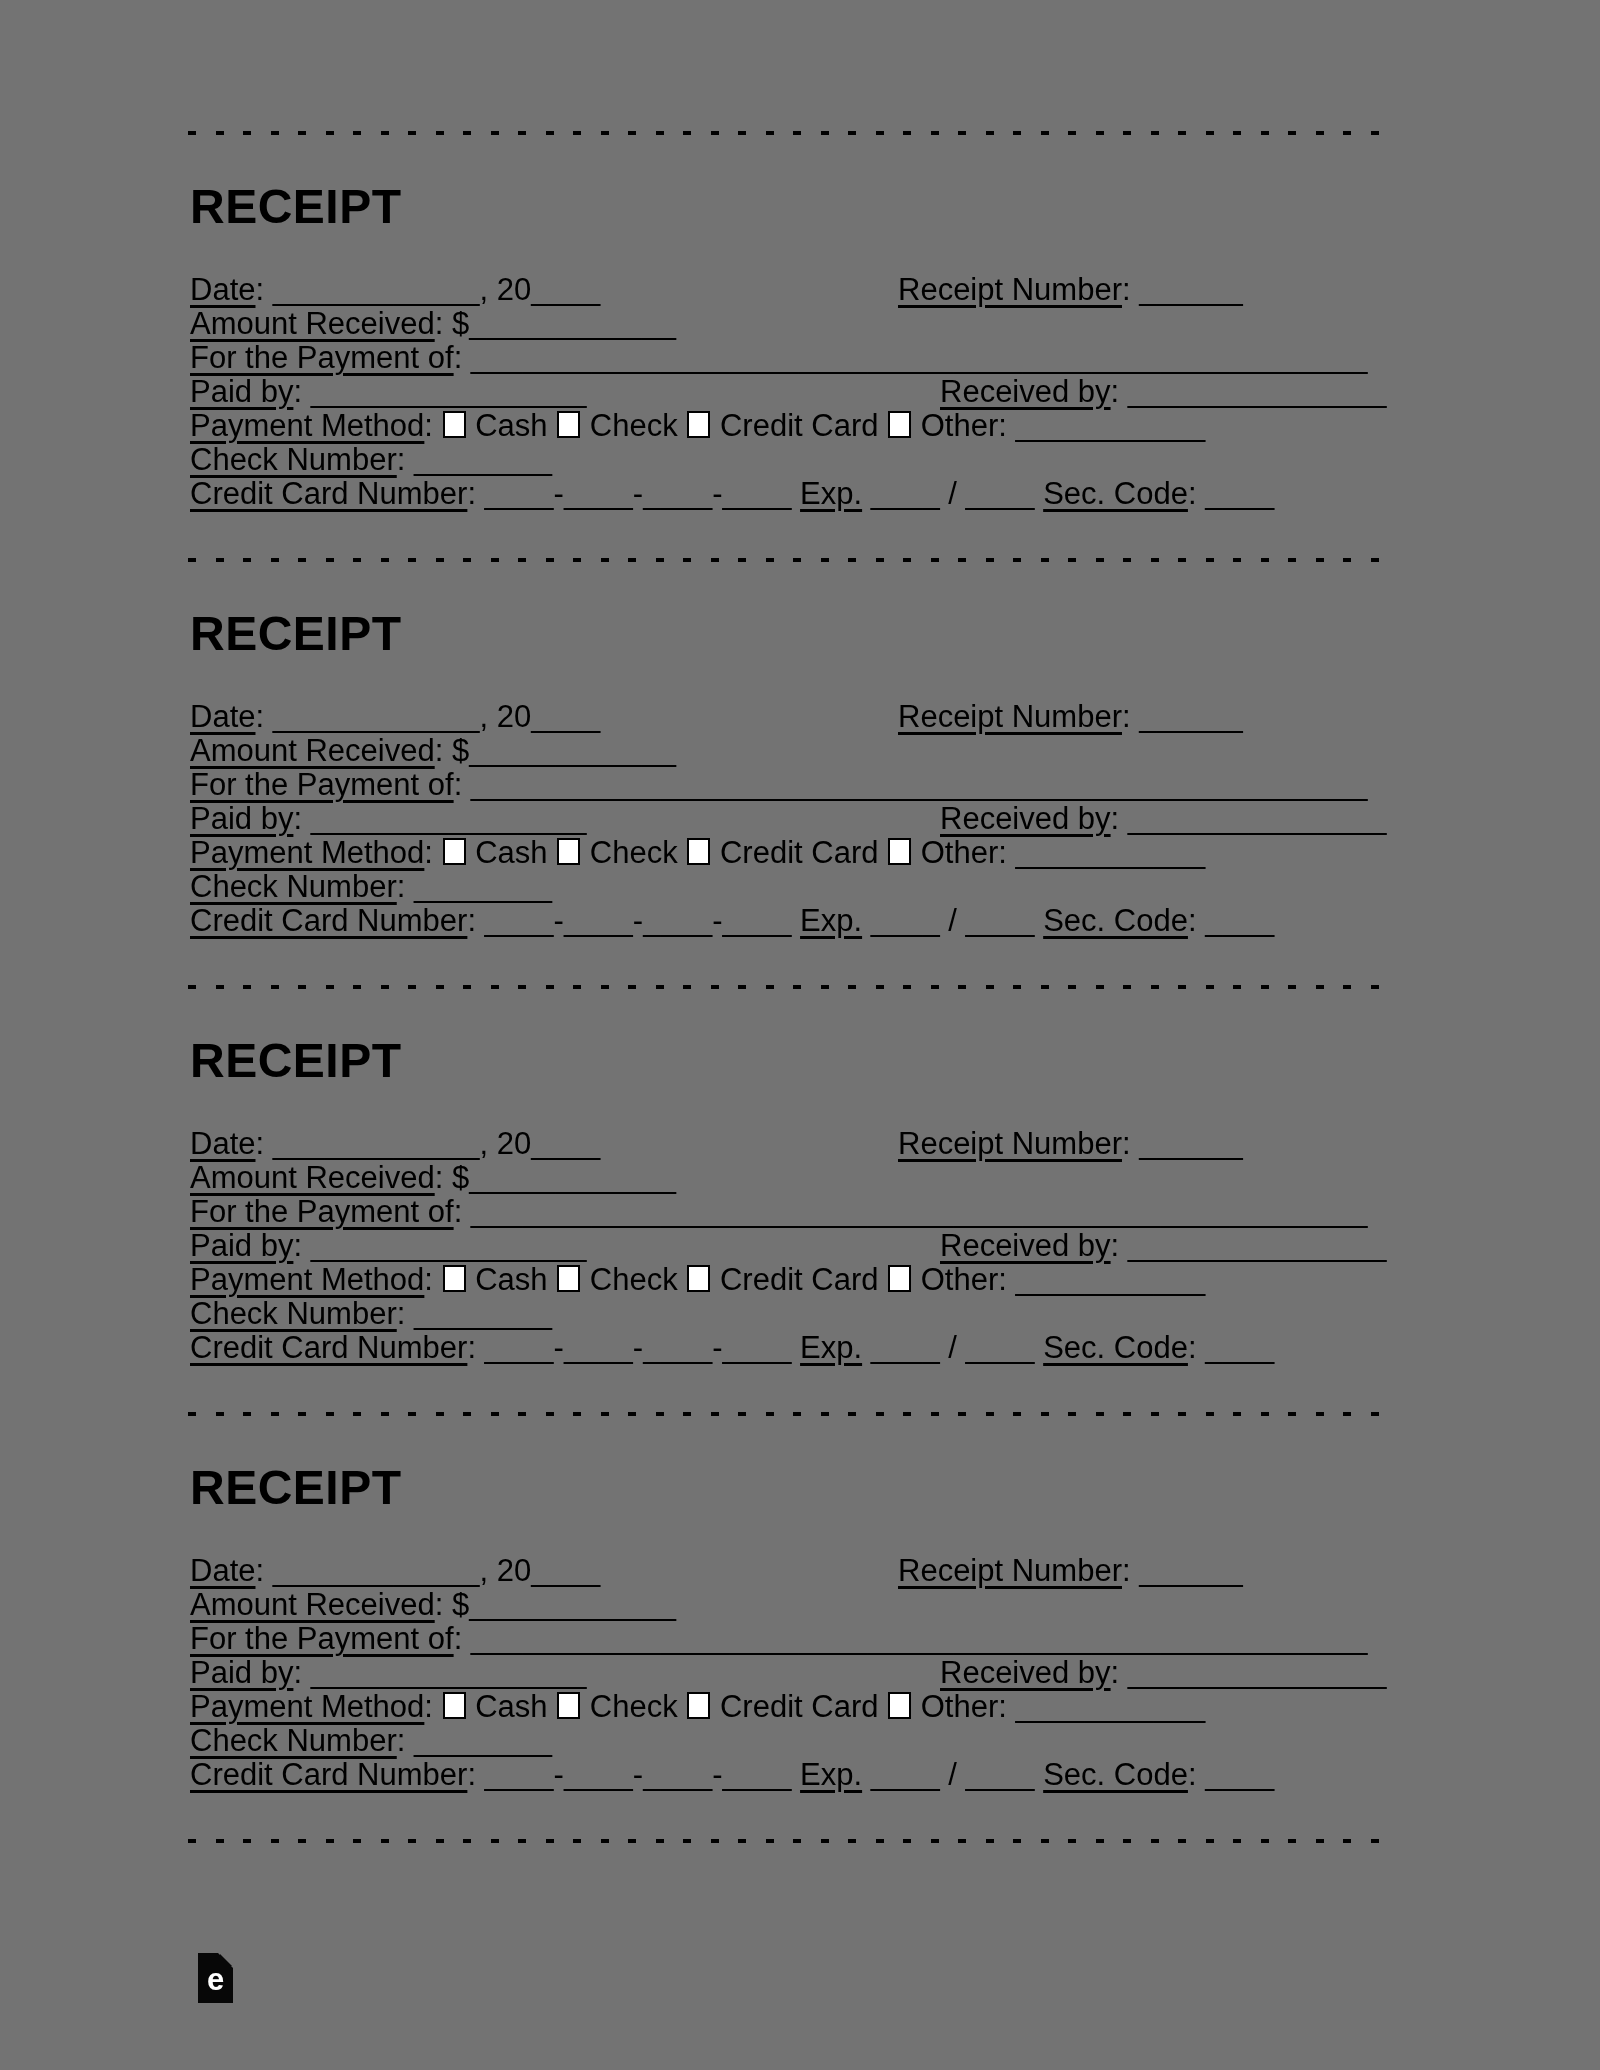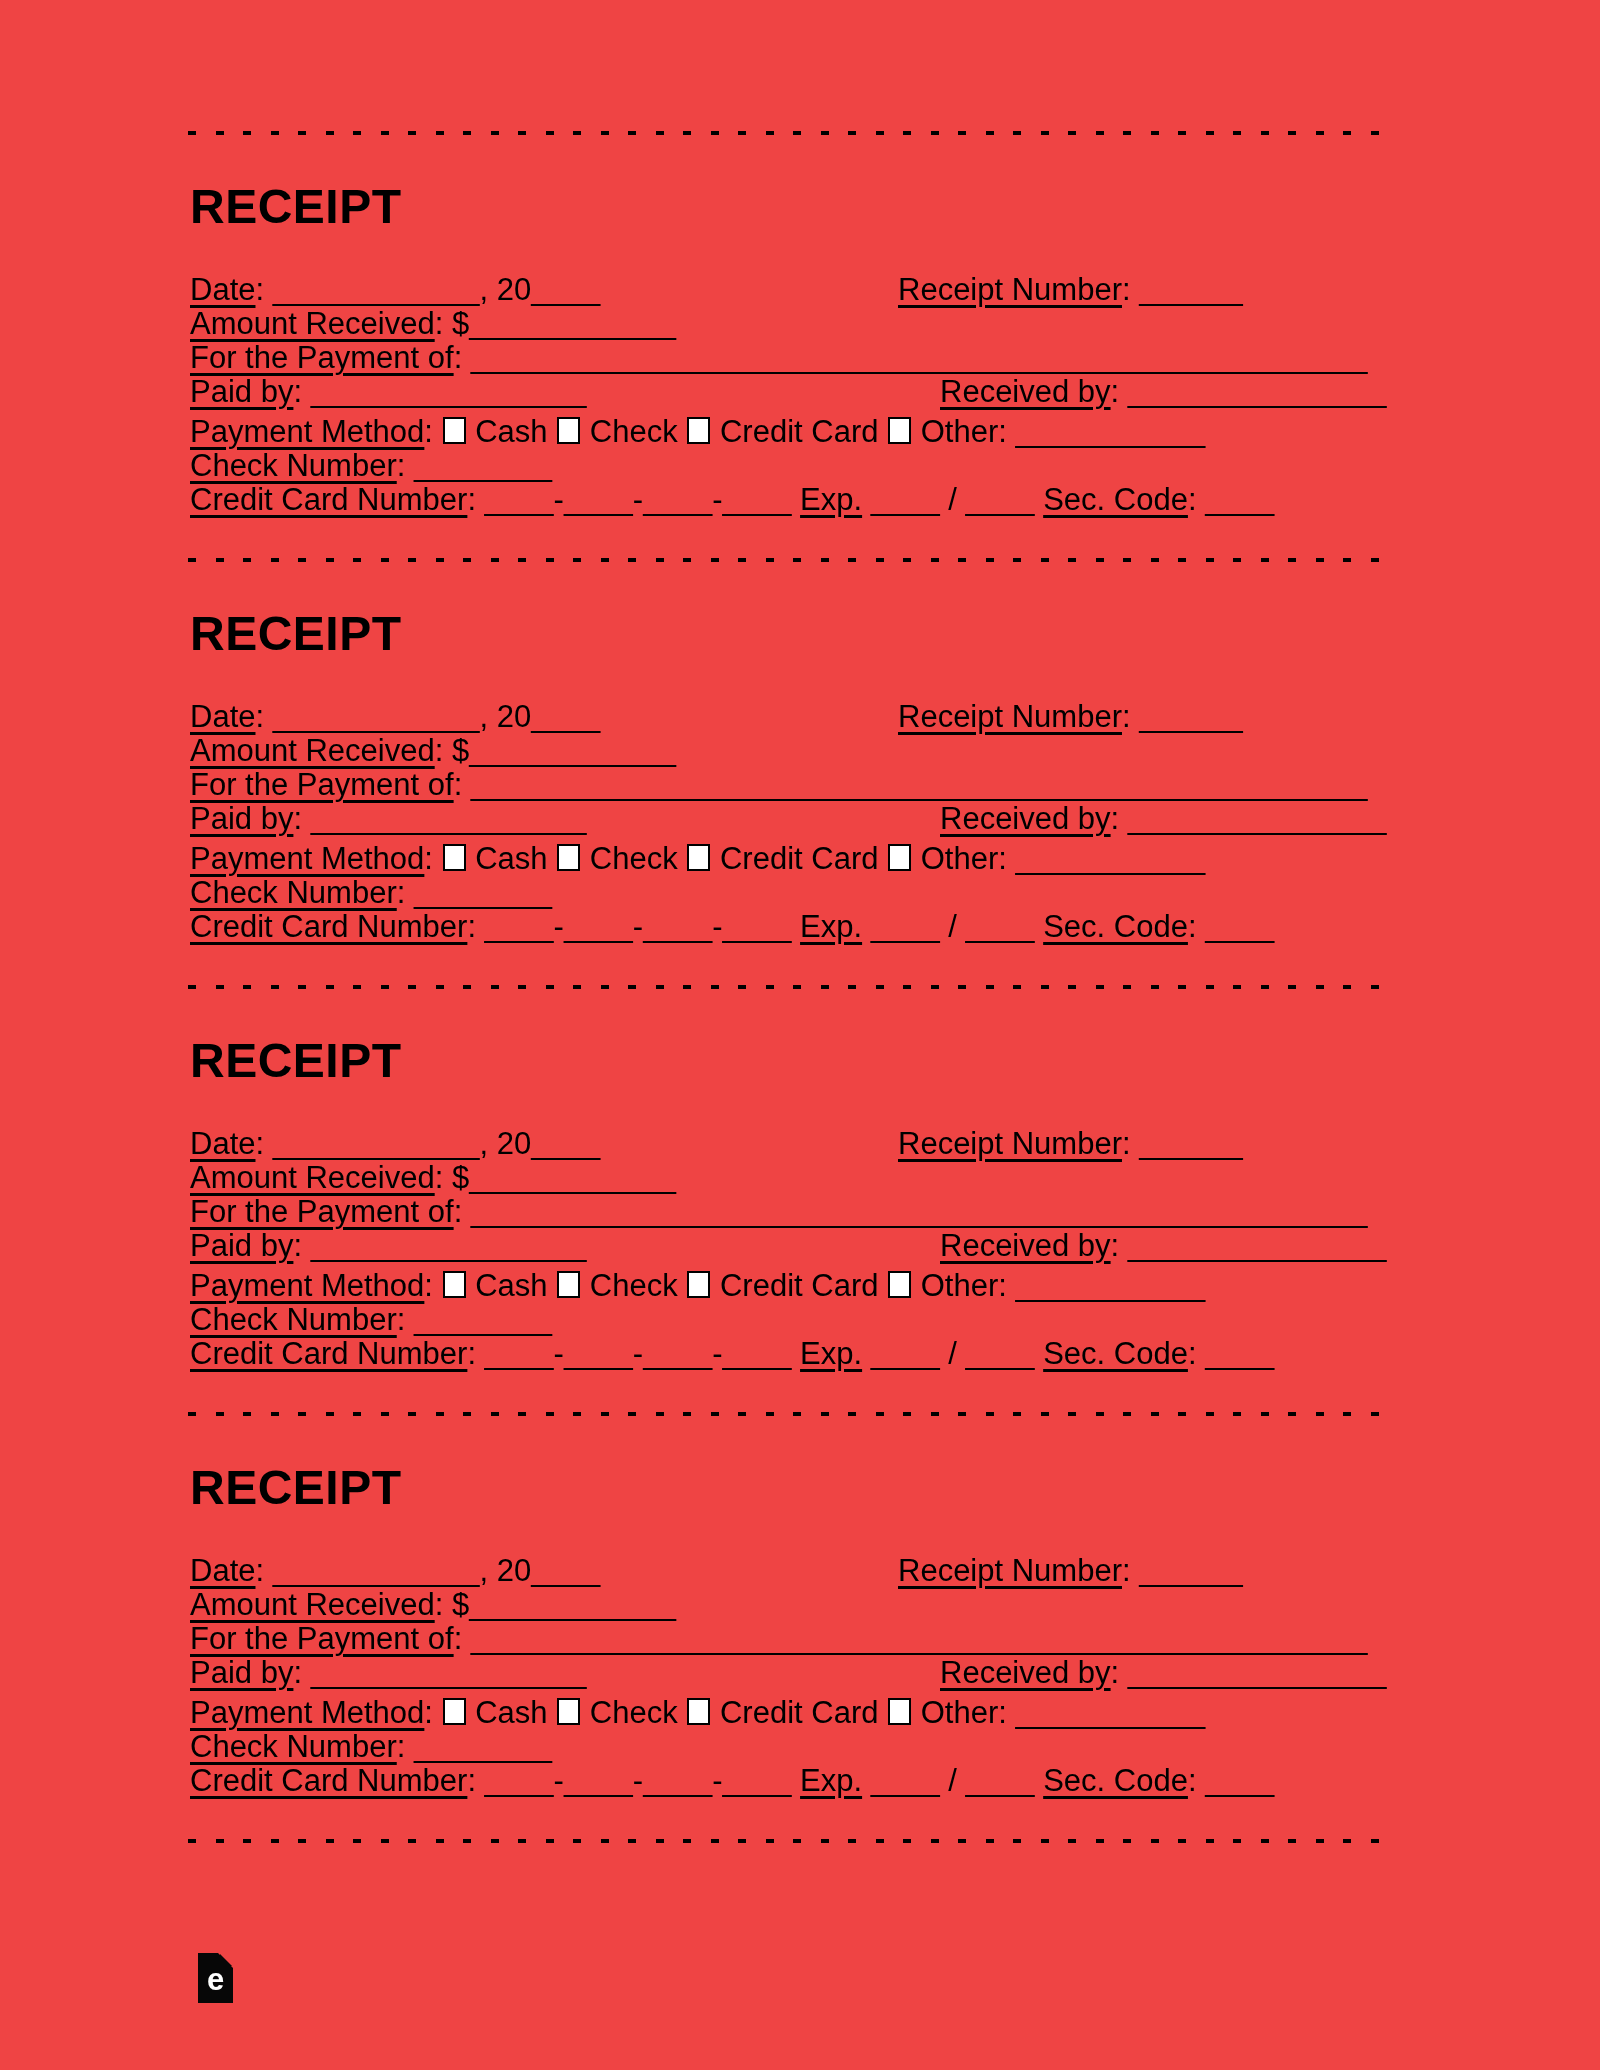--- a/index.html
+++ b/index.html
@@ -1,20 +1,20 @@
 <!DOCTYPE html>
 <html><head>
 <meta charset="utf-8">
 <style>
   html, body { margin: 0; padding: 0; background: #ffffff; }
   .page {
     position: relative;
     width: 1600px;
     height: 2070px;
-    background: #ef4444;
+    background: #737373;
     color: #000000;
     font-family: "Liberation Sans", sans-serif;
     overflow: hidden;
   }
   
   .sep {
     position: absolute;
     left: 188px;
     width: 1210px;
     height: 4px;
@@ -43,21 +43,21 @@
     line-height: 48px;
     font-weight: bold;
     letter-spacing: 0.5px;
   }
   .rbody {
     margin-top: 42px;
     font-size: 31px;
     line-height: 34px;
   }
   .line { position: relative; white-space: nowrap; }
-  .line.pm { margin-top: 6px; }
+  .line.pm { }
   .right { position: absolute; top: 0; white-space: nowrap; }
   .right.rn { left: 708px; }
   .right.rb { left: 750px; text-align: center; }
   .u {
     text-decoration: underline;
     text-decoration-thickness: 2.5px;
     text-underline-offset: 5px;
   }
   .cb {
     display: inline-block;

